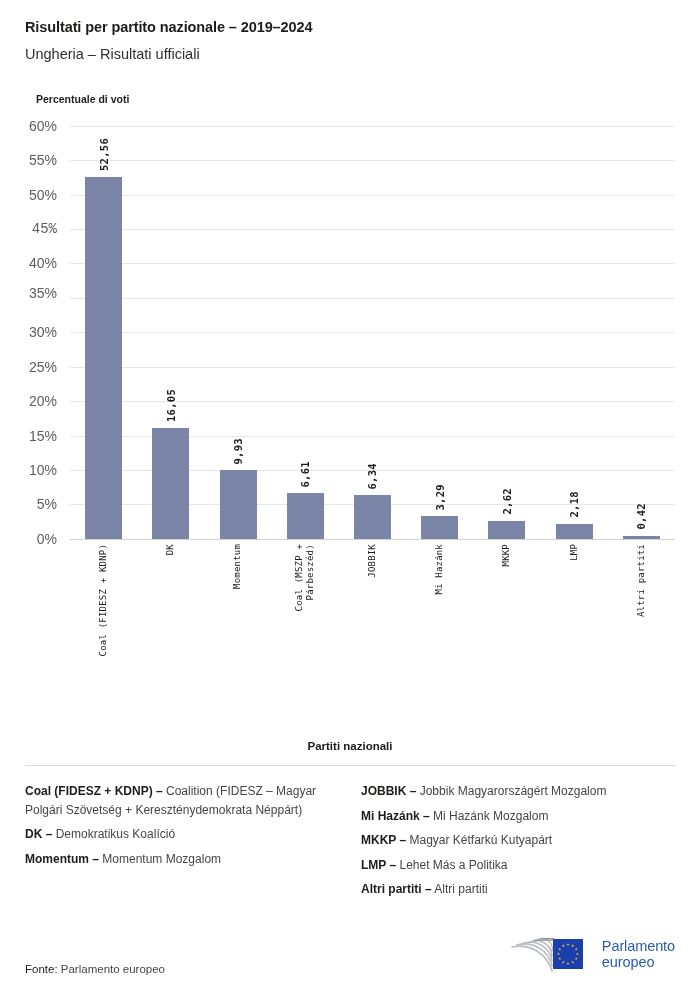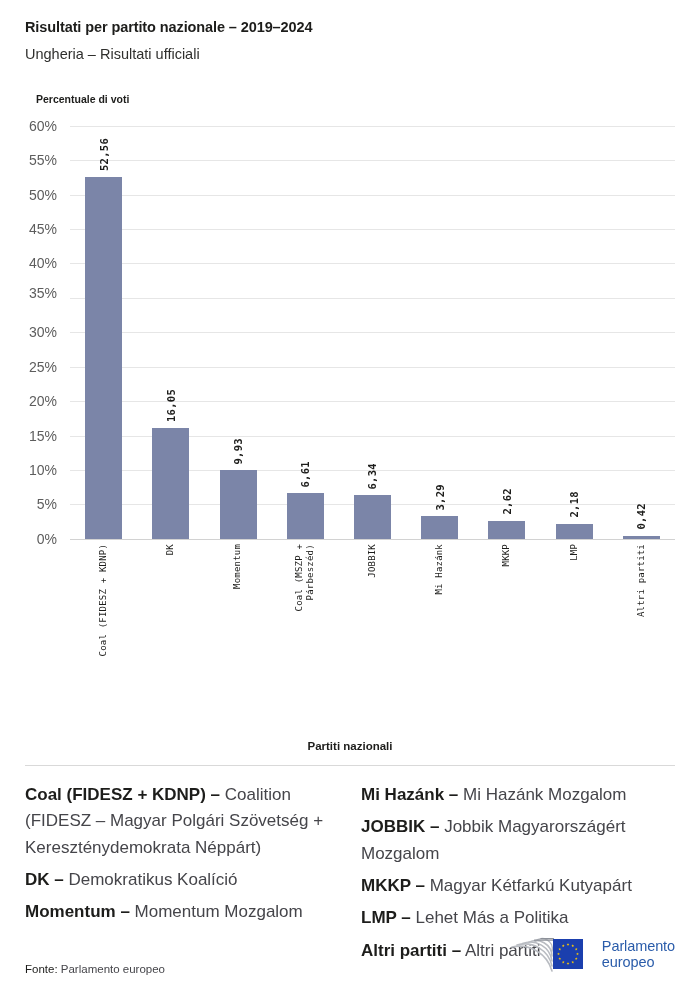--- a/index.html
+++ b/index.html
@@ -174,21 +174,21 @@
   .legend-cols {
     display: flex;
     gap: 22px;
     margin-top: 16px;
   }
   .legend-col {
     flex: 1 1 0;
   }
   .legend-col.left { max-width: 325px; }
   .legend-item {
-    font-size: 17px;
+    font-size: 12px;
     line-height: 1.55;
     color: #45454a;
     margin-bottom: 6px;
   }
   .legend-item .abbr {
     font-weight: bold;
     color: #1d1d1b;
   }
 
   
@@ -262,21 +262,21 @@
     <div class="ylabels" id="ylabels">
         <div class="ylabel" style="top: 413px;">0%</div>
         <div class="ylabel" style="top: 378.583px;">5%</div>
         <div class="ylabel" style="top: 344.167px;">10%</div>
         <div class="ylabel" style="top: 309.75px;">15%</div>
         <div class="ylabel" style="top: 275.333px;">20%</div>
         <div class="ylabel" style="top: 240.917px;">25%</div>
         <div class="ylabel" style="top: 206.5px;">30%</div>
         <div class="ylabel" style="top: 167px;">35%</div>
         <div class="ylabel" style="top: 137.667px;">40%</div>
-        <div class="ylabel" style="top: 103.25px;">45%</div>
+        <div class="ylabel" style="top: 103.25px; font-family: Liberation Mono, monospace;">45%</div>
         <div class="ylabel" style="top: 68.8333px;">50%</div>
         <div class="ylabel" style="top: 34.4167px;">55%</div>
         <div class="ylabel" style="top: 0px;">60%</div>
       </div>
     <div class="bars" id="bars">
         <div class="barcell">
           <div class="barval" style="bottom: 367.788px;">52,56</div>
           <div class="bar" style="height: 361.788px; background: rgb(123, 133, 168);"></div>
         </div>
         <div class="barcell">
@@ -347,22 +347,22 @@
   <div class="legend">
     <div class="legend-title">Partiti nazionali</div>
     <div class="legend-rule"></div>
     <div class="legend-cols">
       <div class="legend-col left" id="legend-left">
           <div class="legend-item"><span class="abbr">Coal (FIDESZ + KDNP) –</span><span> Coalition (FIDESZ – Magyar Polgári Szövetség + Kereszténydemokrata Néppárt)</span></div>
           <div class="legend-item"><span class="abbr">DK –</span><span> Demokratikus Koalíció</span></div>
           <div class="legend-item"><span class="abbr">Momentum –</span><span> Momentum Mozgalom</span></div>
         </div>
       <div class="legend-col right" id="legend-right">
+          <div class="legend-item"><span class="abbr">JOBBIK –</span><span> Jobbik Magyarországért Mozgalom</span></div>
           <div class="legend-item"><span class="abbr">Mi Hazánk –</span><span> Mi Hazánk Mozgalom</span></div>
-          <div class="legend-item"><span class="abbr">JOBBIK –</span><span> Jobbik Magyarországért Mozgalom</span></div>
           <div class="legend-item"><span class="abbr">MKKP –</span><span> Magyar Kétfarkú Kutyapárt</span></div>
           <div class="legend-item"><span class="abbr">LMP –</span><span> Lehet Más a Politika</span></div>
           <div class="legend-item"><span class="abbr">Altri partiti –</span><span> Altri partiti</span></div>
         </div>
     </div>
   </div>
 
   <div class="footer">
     <div class="source">
       <span class="lbl">Fonte:</span><span> Parlamento europeo</span>

